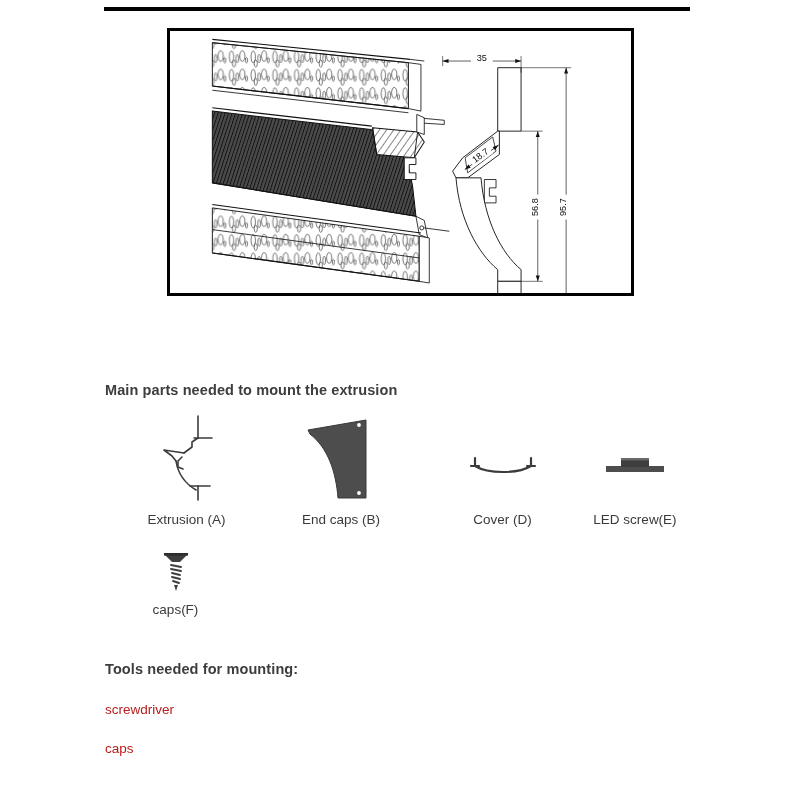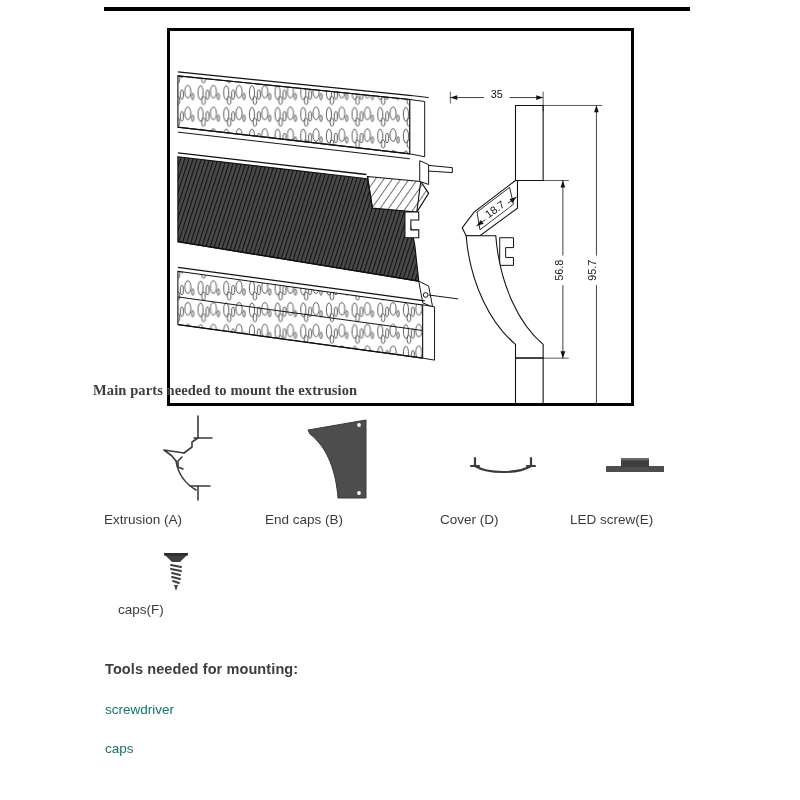--- a/index.html
+++ b/index.html
@@ -25,57 +25,57 @@
     height: 4px;
     background: #000000;
   }
 
   
   .drawing-frame {
     position: absolute;
     left: 167px;
     top: 28px;
     width: 467px;
-    height: 378px;
+    height: 268px;
     border: 3px solid #000000;
     background: #ffffff;
     box-sizing: border-box;
   }
   .drawing-frame svg {
     display: block;
     width: 100%;
     height: 100%;
   }
 
   
   .heading {
     position: absolute;
     font-size: 14.5px;
     font-weight: bold;
     color: #3d3d3d;
     letter-spacing: 0.1px;
     white-space: nowrap;
   }
-  #parts-heading { left: 93px; top: 382px; font-family: Liberation Serif, serif; }
+  #parts-heading { left: 105px; top: 382px; }
   #tools-heading { left: 105px; top: 661px; }
 
   
   .part {
     position: absolute;
     text-align: center;
   }
   .part .art {
     position: relative;
     margin: 0 auto;
   }
   .part .caption {
     font-size: 13.5px;
     color: #3a3a3a;
     white-space: nowrap;
-    text-align: left;
+    text-align: center;
   }
 
   #part-extrusion { left: 104px; top: 414px; width: 165px; }
   #part-endcaps   { left: 265px; top: 414px; width: 152px; }
   #part-cover     { left: 440px; top: 414px; width: 125px; }
   #part-ledstrip  { left: 570px; top: 414px; width: 130px; }
   #part-screw     { left: 118px; top: 548px; width: 115px; }
 
   #part-extrusion .art { width: 90px; height: 88px; }
   #part-endcaps   .art { width: 90px; height: 88px; }
@@ -89,21 +89,21 @@
   #part-ledstrip .caption { margin-top: 10px; }
   #part-screw .caption { margin-top: 6px; }
 
   .art svg { display: block; width: 100%; height: 100%; }
 
   
   .tool-item {
     position: absolute;
     left: 105px;
     font-size: 13.5px;
-    color: #0f766e;
+    color: #b91c1c;
     white-space: nowrap;
   }
   #tool-0 { top: 702px; }
   #tool-1 { top: 741px; }
 </style>
 </head>
 <body>
 
 <div class="top-rule"></div>
 

